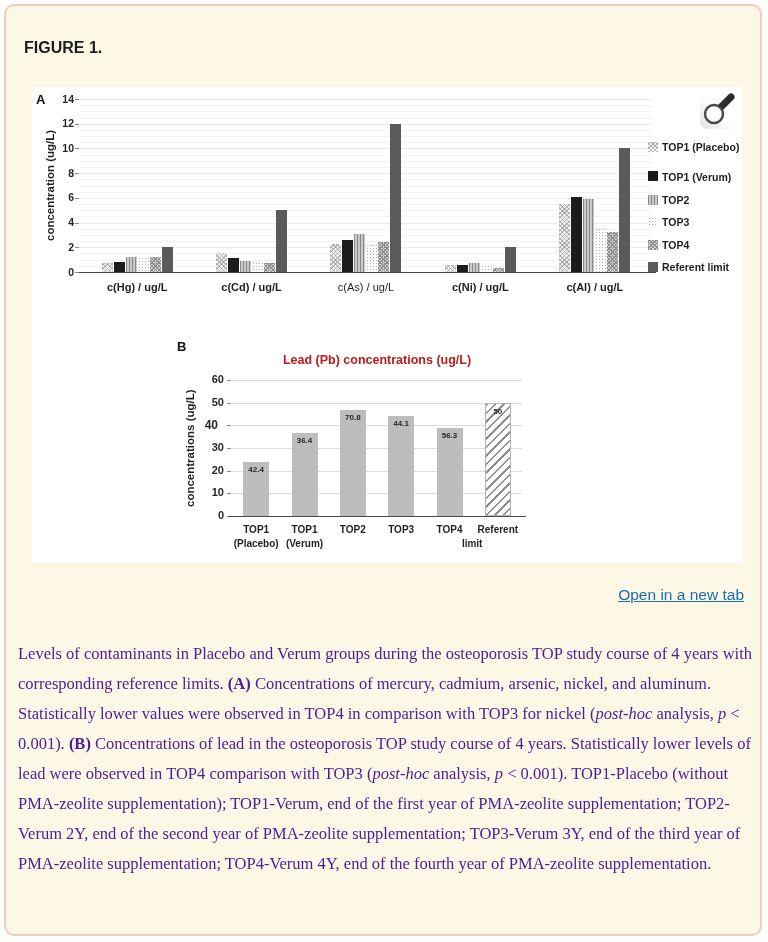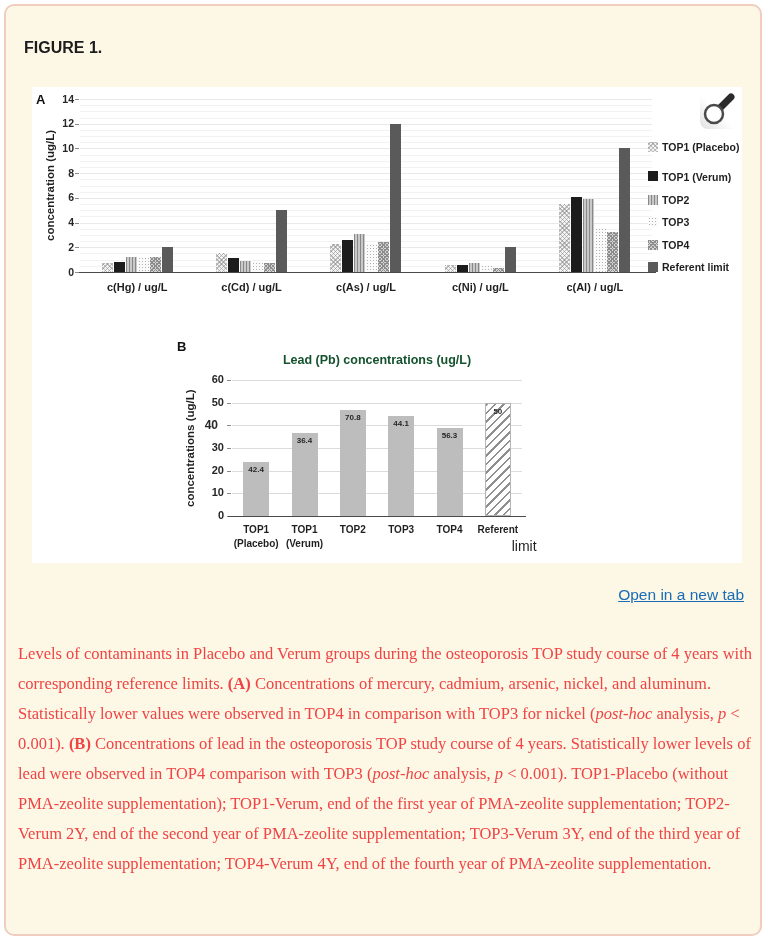--- a/index.html
+++ b/index.html
@@ -13,21 +13,21 @@
                 background:#ffffff; }
   
   .panel-a { position:absolute; left:4px; top:5px; font-size:13px; font-weight:700; color:#111; }
   .ya-title { position:absolute; left:10px; top:12px; height:173px; width:16px; display:flex;
               align-items:center; justify-content:center; writing-mode:vertical-rl;
               transform:rotate(180deg); font-size:11.5px; font-weight:700; color:#1f1f1f; }
   .xa-title { position:absolute; left:48px; top:214px; width:572px; text-align:center;
               font-size:11px; font-weight:700; color:#1f1f1f; }
   .panel-b { position:absolute; left:145px; top:252px; font-size:13px; font-weight:700; color:#111; }
   .b-title { position:absolute; left:165px; top:266px; width:360px; text-align:center;
-             font-size:12.5px; font-weight:700; color:#14532d; }
+             font-size:12.5px; font-weight:700; color:#b91c1c; }
   .yb-title { position:absolute; left:150px; top:293px; height:136px; width:16px; display:flex;
               align-items:center; justify-content:center; writing-mode:vertical-rl;
               transform:rotate(180deg); font-size:11.5px; font-weight:700; color:#1f1f1f; }
   .magnifier { position:absolute; left:668px; top:2px; width:40px; height:40px;
                border-radius:8px 2px 8px 8px; cursor:pointer;
                background:linear-gradient(225deg,#ffffff 55%,#e0e0e0 100%); }
   
   .pat0 { background-color:#f3f3f3;
           background-image:repeating-linear-gradient(45deg, rgba(140,140,140,.55) 0 1px, transparent 1px 3px),
                            repeating-linear-gradient(-45deg, rgba(140,140,140,.55) 0 1px, transparent 1px 3px); }
@@ -40,21 +40,21 @@
           background-image:repeating-linear-gradient(45deg, #8d8d8d 0 1px, transparent 1px 2.5px),
                            repeating-linear-gradient(-45deg, #8d8d8d 0 1px, transparent 1px 2.5px); }
   .pat5 { background:#5a5a5a; }
   .bbar { background:#bdbdbd; }
   .bref { background-color:#ffffff; border:1px solid #b5b5b5;
           background-image:repeating-linear-gradient(135deg, #8f8f8f 0 1.6px, transparent 1.6px 6px); }
   .open-row { position:absolute; right:16px; top:580px; text-align:right; }
   .open-link { font-size:15.5px; font-weight:500; color:#1a6db5; text-decoration:underline;
                cursor:pointer; }
   .caption { position:absolute; left:12px; top:633px; width:738px; font-family:"Liberation Serif", serif;
-             font-size:16.5px; line-height:30px; color:#ef4444; text-align:left; }
+             font-size:16.5px; line-height:30px; color:#4c1d95; text-align:left; }
 </style>
 </head>
 <body>
 
 <div class="card">
 
   <div class="fig-title">FIGURE 1.</div>
 
   <div class="figure-box" id="figure-box">
     <div class="panel-a">A</div>
@@ -134,21 +134,21 @@
       </div>
       <div style="position: absolute; left: 162.4px; top: 194px; width: 114.4px; text-align: center; font-size: 11px; font-weight: 700; color: rgb(31, 31, 31);">c(Cd) / ug/L</div>
       <div style="position: absolute; left: 276.8px; top: 12px; width: 114.4px; height: 173px; display: flex; align-items: flex-end; justify-content: center; gap: 1px;">
         <div class="pat0" style="width: 11px; height: 28.42px; flex: 0 0 auto;"></div>
         <div class="pat1" style="width: 11px; height: 32.13px; flex: 0 0 auto;"></div>
         <div class="pat2" style="width: 11px; height: 38.31px; flex: 0 0 auto;"></div>
         <div class="pat3" style="width: 11px; height: 28.42px; flex: 0 0 auto;"></div>
         <div class="pat4" style="width: 11px; height: 29.66px; flex: 0 0 auto;"></div>
         <div class="pat5" style="width: 11px; height: 148.29px; flex: 0 0 auto;"></div>
       </div>
-      <div style="position: absolute; left: 276.8px; top: 194px; width: 114.4px; text-align: center; font-size: 11px; font-weight: 700; color: rgb(31, 31, 31);">c(As) / ug/L</div>
+      <div style="position: absolute; left: 276.8px; top: 194px; width: 114.4px; text-align: center; font-size: 11px; font-weight: 400; color: rgb(31, 31, 31);">c(As) / ug/L</div>
       <div style="position: absolute; left: 391.2px; top: 12px; width: 114.4px; height: 173px; display: flex; align-items: flex-end; justify-content: center; gap: 1px;">
         <div class="pat0" style="width: 11px; height: 7.41px; flex: 0 0 auto;"></div>
         <div class="pat1" style="width: 11px; height: 7.41px; flex: 0 0 auto;"></div>
         <div class="pat2" style="width: 11px; height: 8.65px; flex: 0 0 auto;"></div>
         <div class="pat3" style="width: 11px; height: 7.41px; flex: 0 0 auto;"></div>
         <div class="pat4" style="width: 11px; height: 3.71px; flex: 0 0 auto;"></div>
         <div class="pat5" style="width: 11px; height: 24.71px; flex: 0 0 auto;"></div>
       </div>
       <div style="position: absolute; left: 391.2px; top: 194px; width: 114.4px; text-align: center; font-size: 11px; font-weight: 700; color: rgb(31, 31, 31);">c(Ni) / ug/L</div>
       <div style="position: absolute; left: 505.6px; top: 12px; width: 114.4px; height: 173px; display: flex; align-items: flex-end; justify-content: center; gap: 1px;">
@@ -224,21 +224,21 @@
       </div>
       <div style="position: absolute; left: 341px; top: 437px; width: 56.33px; text-align: center; font-size: 10px; font-weight: 700; color: rgb(31, 31, 31);">TOP3</div>
       <div class="bbar" style="position: absolute; left: 404.5px; top: 340.83px; width: 26px; height: 88.17px;">
         <div style="position: absolute; top: 3px; left: -4px; right: -4px; text-align: center; font-size: 8px; font-weight: 700; color: rgb(38, 38, 38);">56.3</div>
       </div>
       <div style="position: absolute; left: 389.33px; top: 437px; width: 56.33px; text-align: center; font-size: 10px; font-weight: 700; color: rgb(31, 31, 31);">TOP4</div>
       <div class="bref" style="position: absolute; left: 452.83px; top: 315.67px; width: 26px; height: 113.33px;">
         <div style="position: absolute; top: 3px; left: -4px; right: -4px; text-align: center; font-size: 8px; font-weight: 700; color: rgb(38, 38, 38);">50</div>
       </div>
       <div style="position: absolute; left: 437.67px; top: 437px; width: 56.33px; text-align: center; font-size: 10px; font-weight: 700; color: rgb(31, 31, 31);">Referent</div>
-      <div style="position: absolute; left: 464px; top: 451px; width: 56.33px; text-align: center; font-size: 14px; font-weight: 400; color: rgb(31, 31, 31);">limit</div>
+      <div style="position: absolute; left: 412px; top: 451px; width: 56.33px; text-align: center; font-size: 10px; font-weight: 700; color: rgb(31, 31, 31);">limit</div>
     </div>
 
   <div class="open-row">
     <a class="open-link" href="#">Open in a new tab</a>
   </div>
 
   <div class="caption" id="caption"><span>Levels of contaminants in Placebo and Verum groups during the osteoporosis TOP study course of 4 years with corresponding reference limits. </span><span style="font-weight: 700;">(A)</span><span> Concentrations of mercury, cadmium, arsenic, nickel, and aluminum. Statistically lower values were observed in TOP4 in comparison with TOP3 for nickel (</span><span style="font-style: italic;">post-hoc</span><span> analysis, </span><span style="font-style: italic;">p</span><span> &lt; 0.001). </span><span style="font-weight: 700;">(B)</span><span> Concentrations of lead in the osteoporosis TOP study course of 4 years. Statistically lower levels of lead were observed in TOP4 comparison with TOP3 (</span><span style="font-style: italic;">post-hoc</span><span> analysis, </span><span style="font-style: italic;">p</span><span> &lt; 0.001). TOP1-Placebo (without PMA-zeolite supplementation); TOP1-Verum, end of the first year of PMA-zeolite supplementation; TOP2-Verum 2Y, end of the second year of PMA-zeolite supplementation; TOP3-Verum 3Y, end of the third year of PMA-zeolite supplementation; TOP4-Verum 4Y, end of the fourth year of PMA-zeolite supplementation.</span></div>
 </div>
 
 </body></html>

